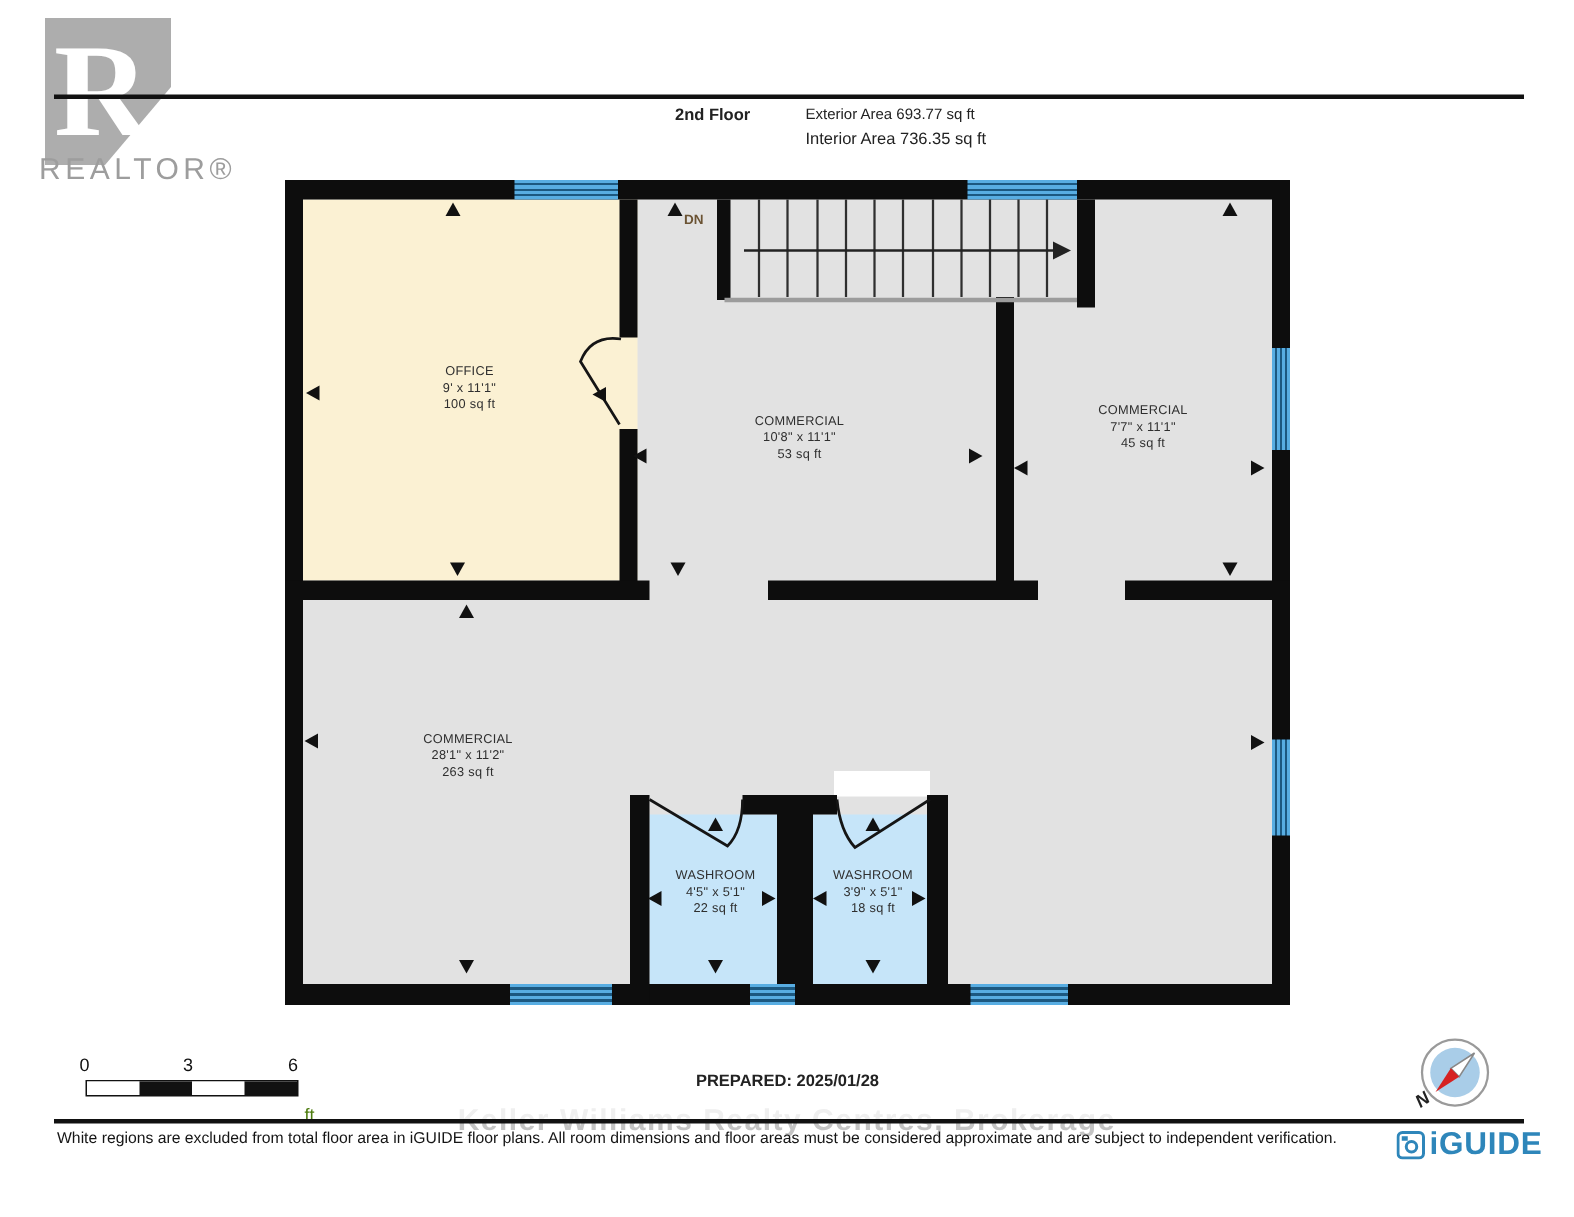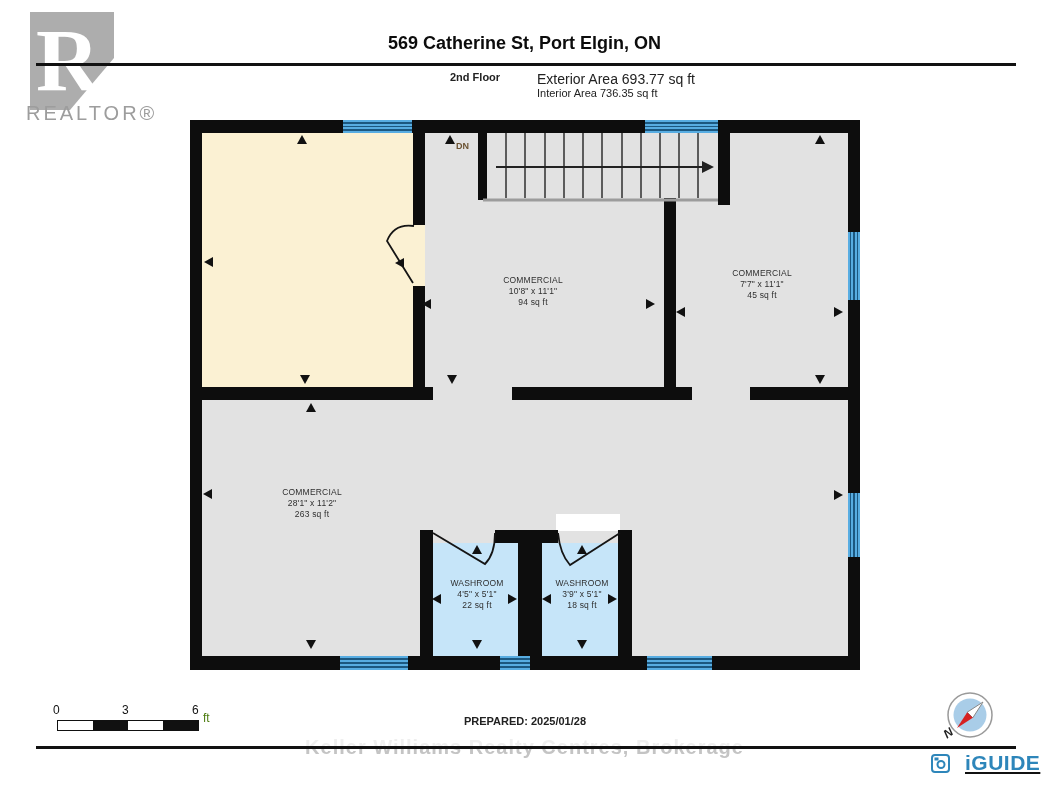--- a/index.html
+++ b/index.html
@@ -5,21 +5,21 @@
   html,body{margin:0;padding:0;background:#ffffff;}
   .page{position:relative;width:1049px;height:811px;background:#fff;overflow:hidden;
         font-family:"Liberation Sans", sans-serif;color:#111;}
   .abs{position:absolute;}
 
   
   .realtor-text{position:absolute;left:26px;top:102px;font-size:20px;letter-spacing:3px;color:#9d9d9d;font-weight:500;}
   .title{position:absolute;left:0;right:0;top:33px;text-align:center;font-size:18px;font-weight:bold;color:#0c0c0c;}
   .title-rule{position:absolute;left:36px;top:63px;width:980px;height:3px;background:#111;}
   .floor-label{position:absolute;left:450px;top:71px;font-size:11px;font-weight:bold;color:#222;}
-  .area-line1{position:absolute;left:537px;top:71px;font-size:14px;color:#222;}
+  .area-line1{position:absolute;left:537px;top:71px;font-size:10px;color:#222;}
   .area-line2{position:absolute;left:537px;top:87px;font-size:11px;color:#222;}
 
   
   .plan{position:absolute;left:190px;top:120px;width:670px;height:550px;}
   .room-bg{position:absolute;left:0;top:0;width:670px;height:550px;background:#e2e2e2;}
   .fill{position:absolute;}
   .wall{position:absolute;background:#0d0d0d;}
   .window-h{position:absolute;background:linear-gradient(to bottom,#58ade2 0 16%,#1c5880 16% 28%,#58ade2 28% 44%,#1c5880 44% 56%,#58ade2 56% 72%,#1c5880 72% 84%,#58ade2 84% 100%);}
   .window-v{position:absolute;background:linear-gradient(to right,#58ade2 0 16%,#1c5880 16% 28%,#58ade2 28% 44%,#1c5880 44% 56%,#58ade2 56% 72%,#1c5880 72% 84%,#58ade2 84% 100%);}
   .room-label{position:absolute;width:150px;text-align:center;font-size:8.5px;line-height:11px;color:#2f2f2f;letter-spacing:.2px;}
@@ -30,46 +30,45 @@
   .arr.down{border-left:5px solid transparent;border-right:5px solid transparent;border-top:9px solid #111;}
   .arr.left{border-top:5px solid transparent;border-bottom:5px solid transparent;border-right:9px solid #111;}
   .arr.right{border-top:5px solid transparent;border-bottom:5px solid transparent;border-left:9px solid #111;}
   .plan svg.overlay{position:absolute;left:0;top:0;}
 
   
   .tick{position:absolute;top:703px;font-size:12px;color:#111;}
   .scalebar{position:absolute;left:57px;top:720px;width:140px;height:9px;border:1.5px solid #111;display:flex;}
   .scalebar span{display:block;height:100%;width:35px;}
   .sb-w{background:#fff;} .sb-b{background:#111;}
-  .ft-label{position:absolute;left:203px;top:711px;font-size:12px;color:#4d7c0f;}
+  .ft-label{position:absolute;left:203px;top:736px;font-size:12px;color:#4d7c0f;}
   .prepared{position:absolute;left:390px;top:715px;width:270px;text-align:center;font-size:11px;font-weight:700;color:#222;}
   .watermark{position:absolute;left:0;right:0;top:736px;text-align:center;font-size:20px;font-weight:bold;
              color:#c4c4c4;letter-spacing:1px;z-index:1;}
   .wm-cover{position:absolute;left:250px;top:731px;width:550px;height:15px;background:rgba(255,255,255,.72);z-index:2;}
   .footer-rule{position:absolute;left:36px;top:746px;width:980px;height:3px;background:#111;z-index:3;}
   .disclaimer{position:absolute;left:38px;top:753px;font-size:10.5px;color:#151515;z-index:4;}
-  .iguide{position:absolute;left:931px;top:751px;display:flex;align-items:center;gap:15px;z-index:4;text-decoration:underline;}
+  .iguide{position:absolute;left:931px;top:751px;display:flex;align-items:center;gap:3px;z-index:4;}
   .iguide .brand-text{font-size:21px;font-weight:bold;color:#2e86ba;letter-spacing:.5px;}
   .compass{position:absolute;left:946px;top:691px;width:48px;height:48px;}
   .compass-n{position:absolute;left:944px;top:726px;font-size:12px;font-weight:bold;font-style:italic;color:#222;
              transform:rotate(-35deg);z-index:4;}
 </style>
 </head>
 <body>
 
 <div class="page">
 
   <svg class="abs" style="left:30px;top:12px;" width="84" height="98" viewBox="0 0 84 98">
     <rect x="0" y="0" width="84" height="98" fill="#adadad"></rect>
     <text x="6" y="78" font-size="88" font-weight="bold" font-family="Liberation Serif, serif" fill="#ffffff">R</text>
     <polygon points="40,98 84,46 84,98" fill="#ffffff"></polygon>
   </svg>
   <div class="realtor-text">REALTOR®</div>
 
-  <div class="title">569 Catherine St, Port Elgin, ON</div>
   <div class="title-rule"></div>
   <div class="floor-label">2nd Floor</div>
   <div class="area-line1">Exterior Area 693.77 sq ft</div>
   <div class="area-line2">Interior Area 736.35 sq ft</div>
 
   <div class="plan">
     <div class="room-bg"></div>
 
     <div class="fill" style="left:12px;top:13px;width:223px;height:254px;background:#fbf1d3;"></div>
     <div class="fill" style="left:243px;top:423px;width:85px;height:113px;background:#c6e5f9;"></div>
@@ -123,24 +122,29 @@
       <line x1="293" y1="80" x2="528" y2="80" stroke="#9c9c9c" stroke-width="3"></line>
       <line x1="306" y1="47" x2="512" y2="47" stroke="#222" stroke-width="1.8"></line>
       <polygon points="512,41 524,47 512,53" fill="#222"></polygon>
       <path d="M224 106 Q204 103 197 121 L223 163" stroke="#151515" stroke-width="1.8" fill="none"></path>
       <path d="M243 413 L295 444 Q305 434 305 413" stroke="#151515" stroke-width="1.8" fill="none"></path>
       <path d="M430 413 L380 445 Q370 434 368 413" stroke="#151515" stroke-width="1.8" fill="none"></path>
     </svg>
 
     <div class="dn">DN</div>
 
+    <div class="room-label" style="left:48px;top:122px;">
+      <span class="nm">OFFICE</span>
+      <span class="nm">9' x 11'1"</span>
+      <span class="nm">100 sq ft</span>
+    </div>
     <div class="room-label" style="left:268px;top:155px;">
       <span class="nm">COMMERCIAL</span>
       <span class="nm">10'8" x 11'1"</span>
-      <span class="nm">94 sq ft</span>
+      <span class="nm">53 sq ft</span>
     </div>
     <div class="room-label" style="left:497px;top:148px;">
       <span class="nm">COMMERCIAL</span>
       <span class="nm">7'7" x 11'1"</span>
       <span class="nm">45 sq ft</span>
     </div>
     <div class="room-label" style="left:47px;top:367px;">
       <span class="nm">COMMERCIAL</span>
       <span class="nm">28'1" x 11'2"</span>
       <span class="nm">263 sq ft</span>
@@ -190,20 +194,21 @@
       <span class="sb-b"></span>
       <span class="sb-w"></span>
       <span class="sb-b"></span>
   </div>
   <div class="ft-label">ft</div>
 
   <div class="prepared">PREPARED: 2025/01/28</div>
   <div class="watermark">Keller Williams Realty Centres, Brokerage</div>
   <div class="wm-cover"></div>
   <div class="footer-rule"></div>
+  <div class="disclaimer">White regions are excluded from total floor area in iGUIDE floor plans. All room dimensions and floor areas must be considered approximate and are subject to independent verification.</div>
 
   <div class="iguide">
     <svg width="19" height="19" viewBox="0 0 19 19">
       <rect x="1" y="1" width="17" height="17" rx="3" fill="none" stroke="#2e86ba" stroke-width="2"></rect>
       <circle cx="10" cy="10.5" r="3.5" fill="none" stroke="#2e86ba" stroke-width="2"></circle>
       <rect x="3.5" y="3.5" width="4" height="3" fill="#2e86ba"></rect>
     </svg>
     <span class="brand-text">iGUIDE</span>
   </div>
 

